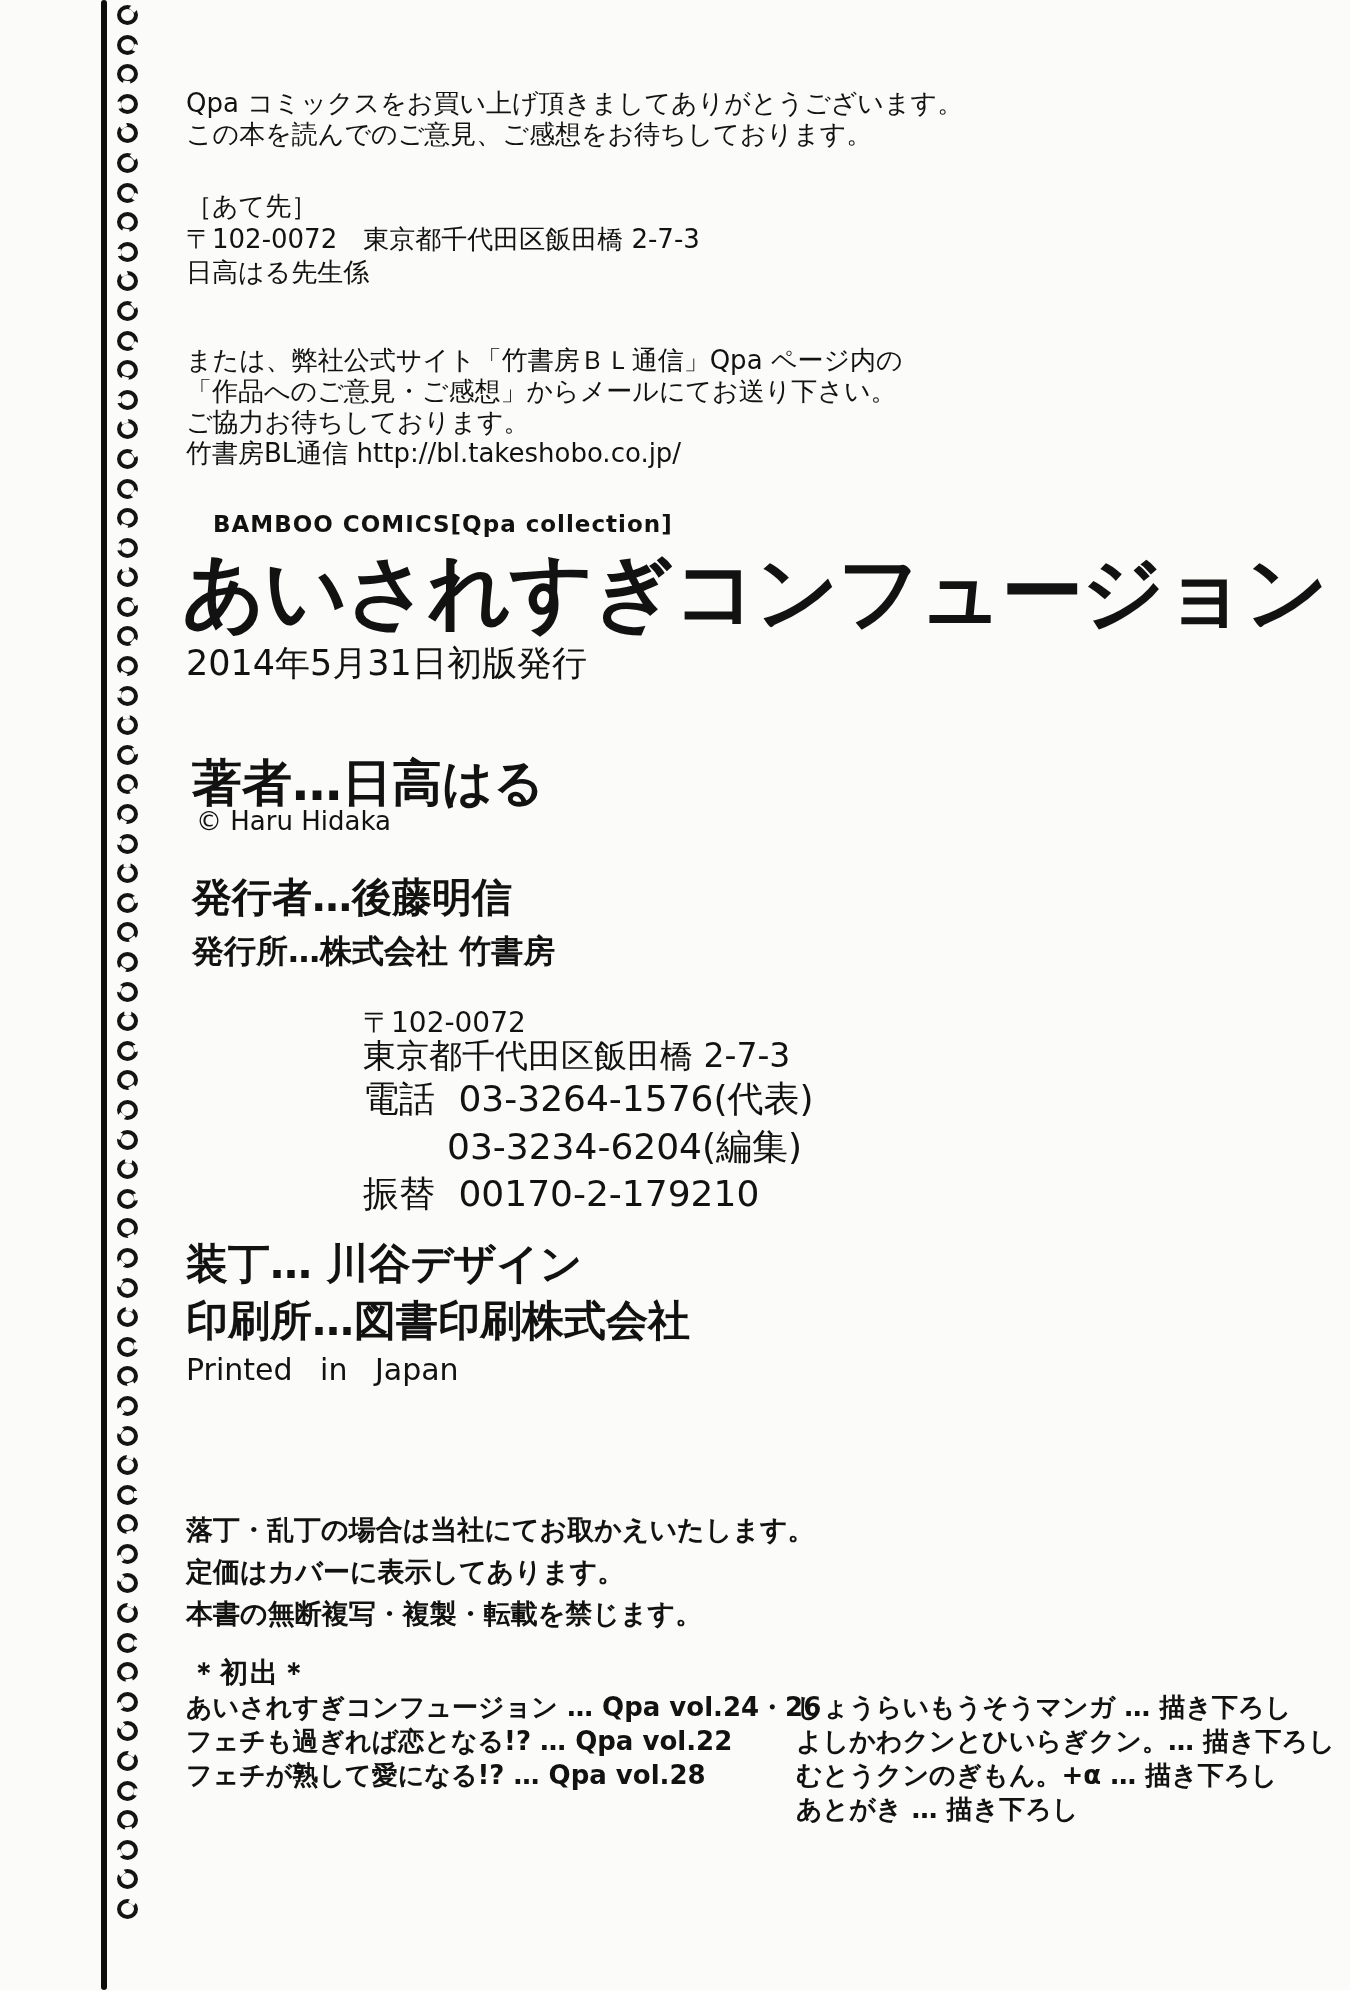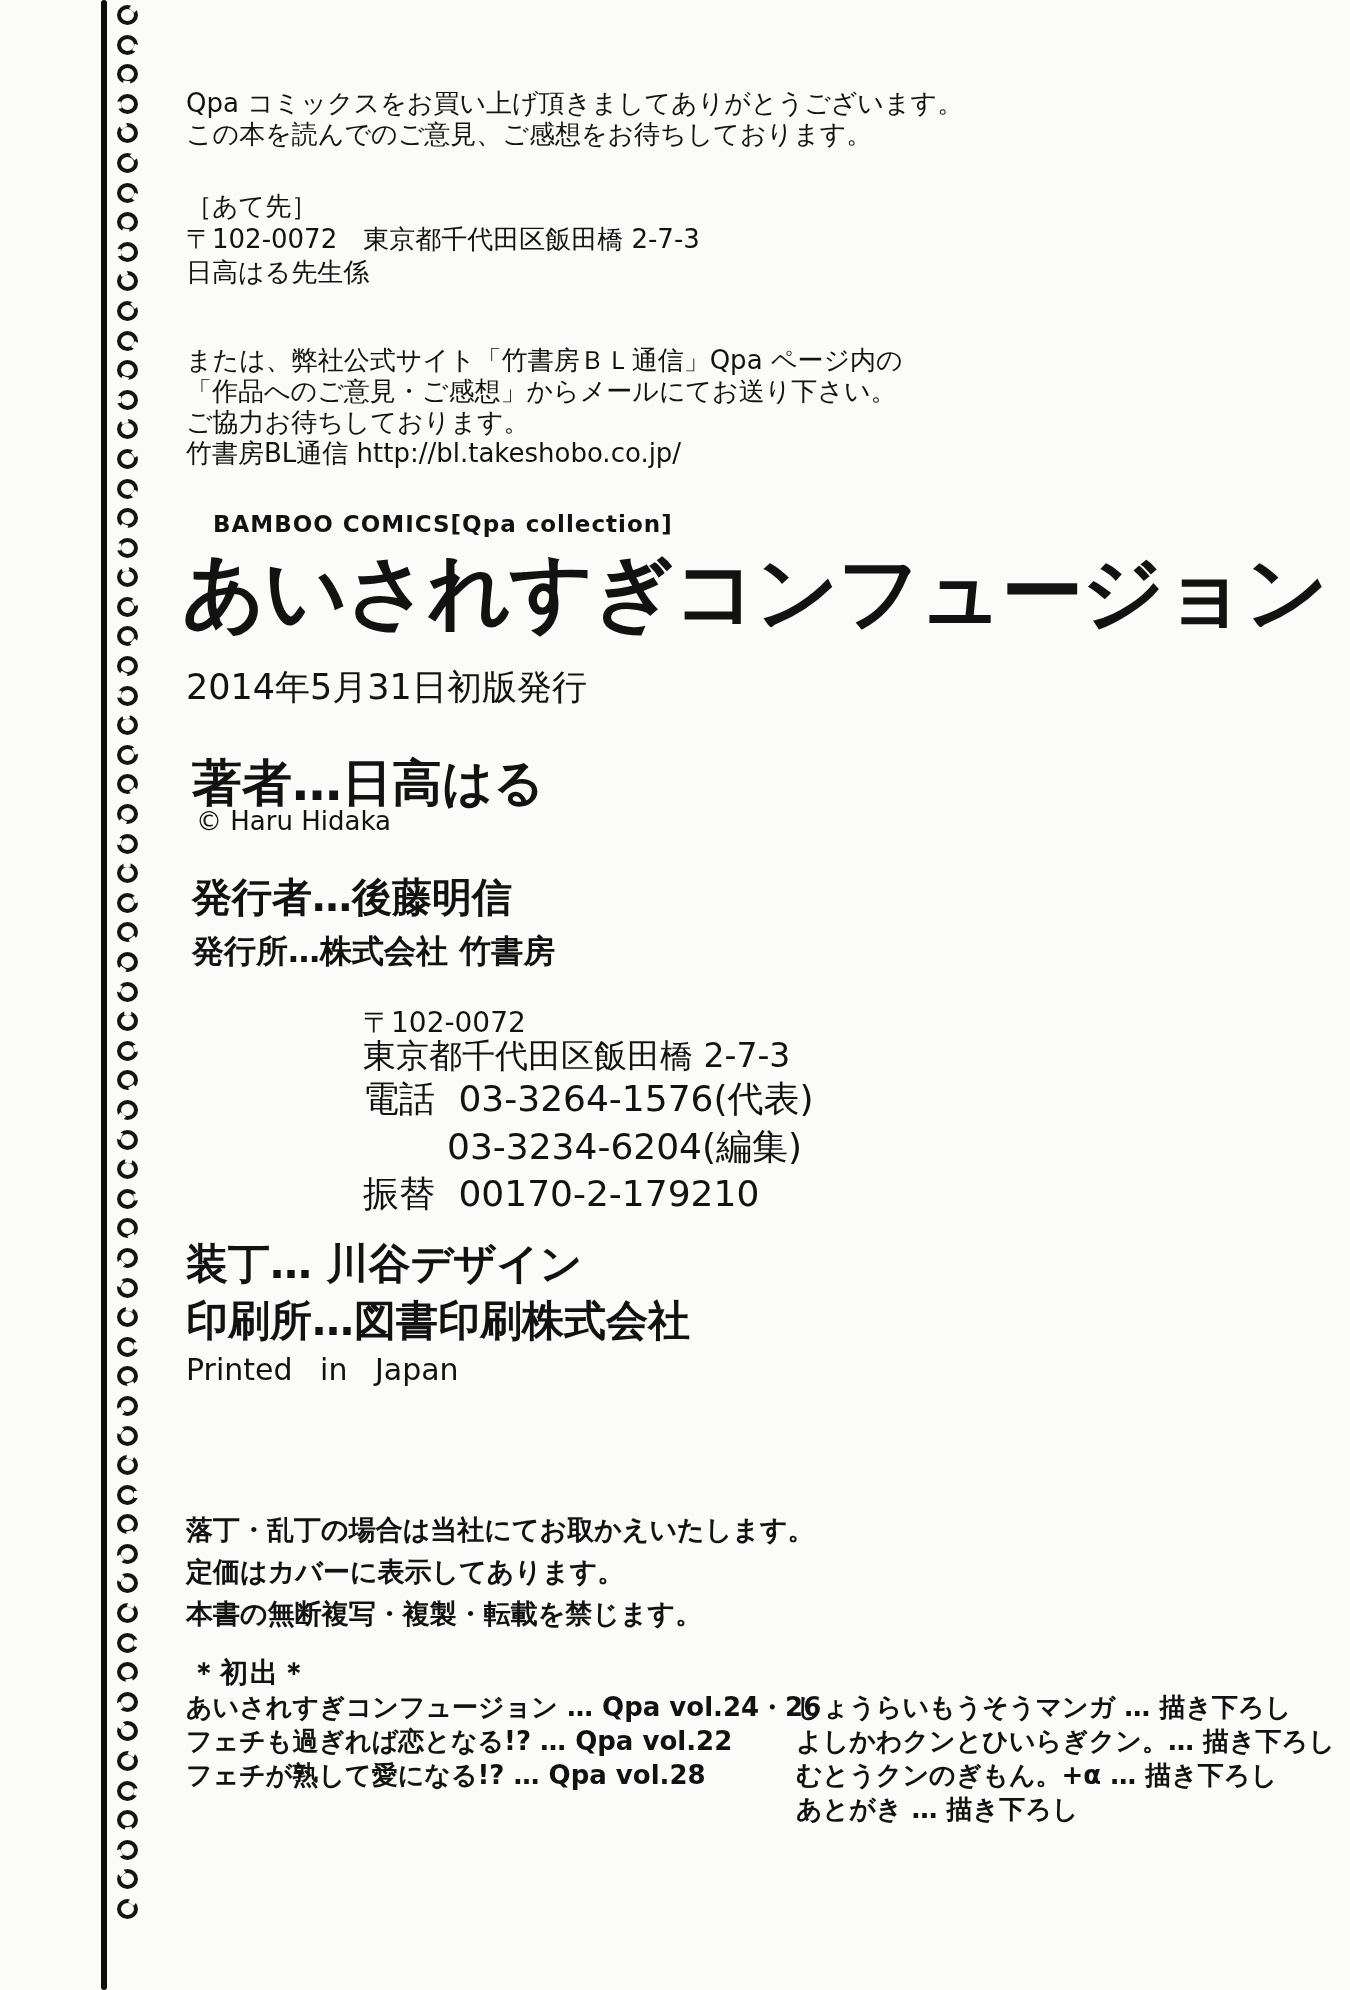--- a/index.html
+++ b/index.html
@@ -33,21 +33,21 @@
     background:#fbfbf9;display:block;
   }
 
   
   .greeting{left:186px;top:88px;font-size:26px;line-height:31px;font-weight:500;}
   .addr-to{left:186px;top:190px;font-size:26px;line-height:33px;font-weight:500;}
   .web-contact{left:186px;top:345px;font-size:26px;line-height:31px;font-weight:500;}
 
   .imprint{left:213px;top:511px;font-size:23px;font-weight:700;letter-spacing:1px;}
   .book-title{left:182px;top:538px;font-size:82px;font-weight:900;letter-spacing:-2px;}
-  .edition{left:186px;top:640px;font-size:35px;font-weight:500;margin-top:24px;}
+  .edition{left:186px;top:640px;font-size:35px;font-weight:500;}
 
   .author{left:192px;top:750px;font-size:50px;font-weight:600;text-align:center;}
   .copyright{left:196px;top:806px;font-size:26px;font-weight:400;}
 
   .publisher{left:192px;top:870px;font-size:40px;font-weight:600;}
   .pub-house{left:192px;top:930px;font-size:32px;font-weight:600;}
 
   .pub-postal{left:363px;top:1004px;font-size:28px;font-weight:500;}
   .pub-address{left:363px;top:1034px;font-size:33px;font-weight:500;}
   .tel-line{left:363px;top:1075px;font-size:36px;font-weight:500;}

